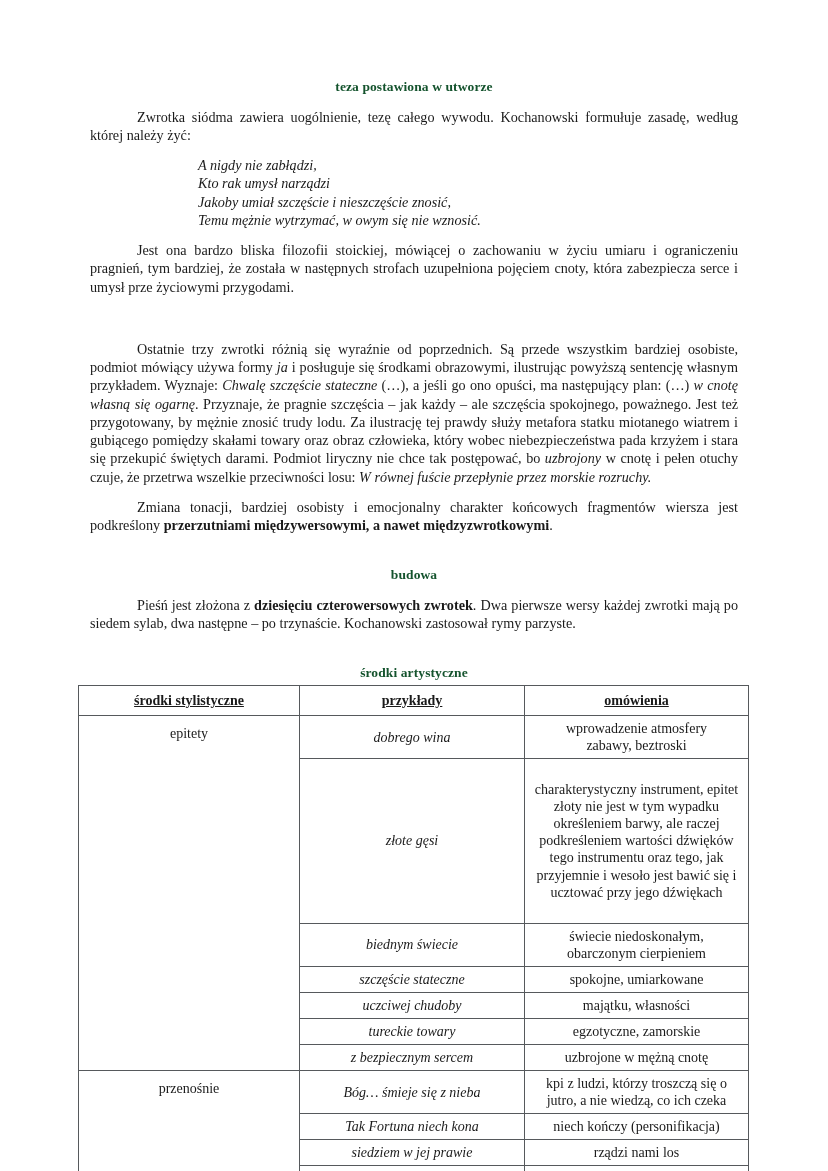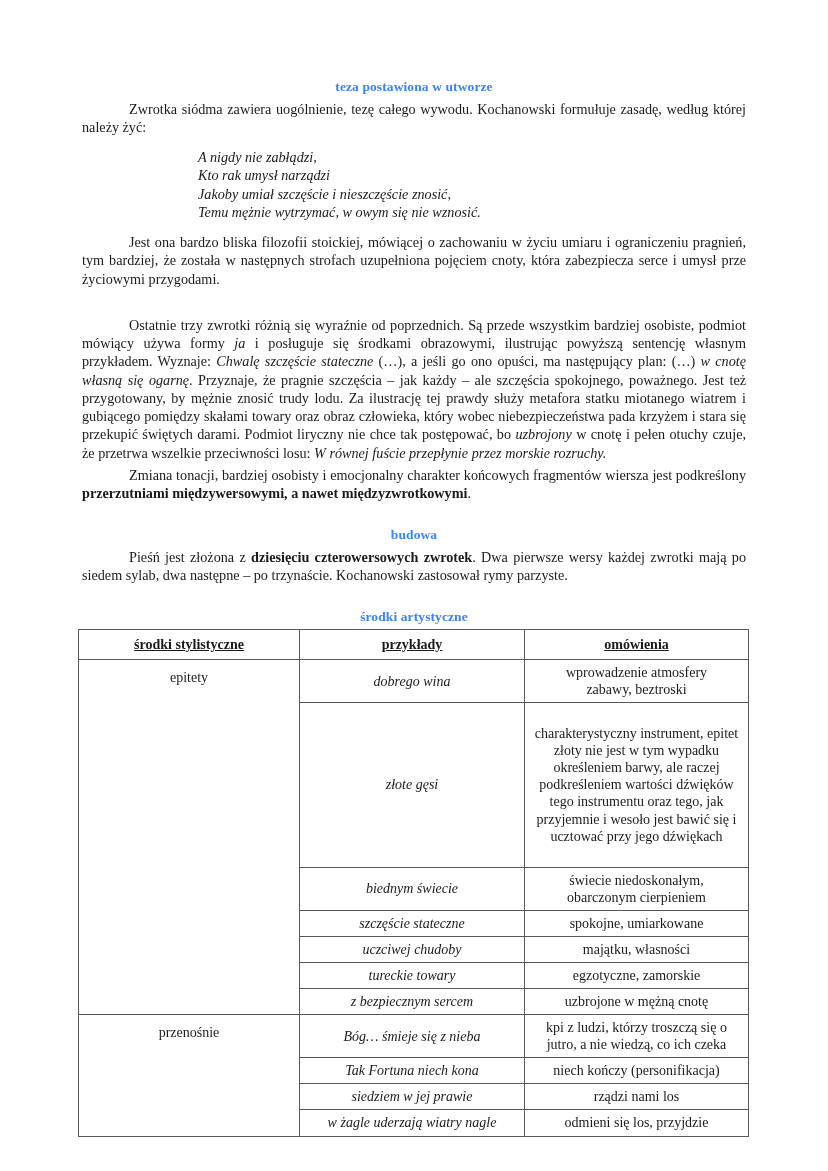--- a/index.html
+++ b/index.html
@@ -16,30 +16,30 @@
   }
   .page {
     position: relative;
     width: 828px;
     height: 1171px;
     box-sizing: border-box;
     padding: 78px 78px 0 78px;
   }
   .section-heading {
     text-align: center;
-    color: #3b82f6;
+    color: #14532d;
     font-weight: bold;
     font-size: 13.5px;
     font-family: "Liberation Serif", serif;
     letter-spacing: 0.1px;
     margin: 0 0 3px 0;
     line-height: 1.3;
   }
   p.body-par {
-    margin: 4px;
+    margin: 12px;
     font-size: 14.2px;
     line-height: 1.285;
     text-align: justify;
     text-indent: 47px;
     font-family: "Liberation Serif", serif;
   }
   .ital { font-style: italic; }
   .bold { font-weight: bold; }
   .poem {
     margin: 12px;

